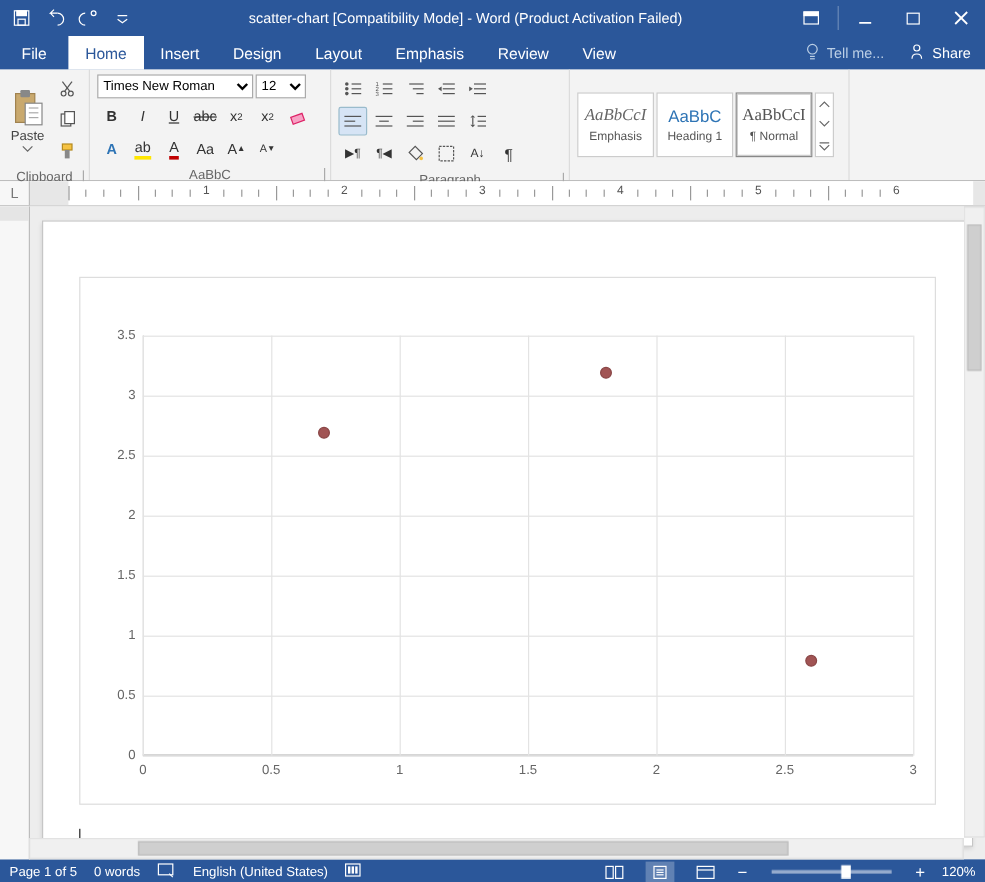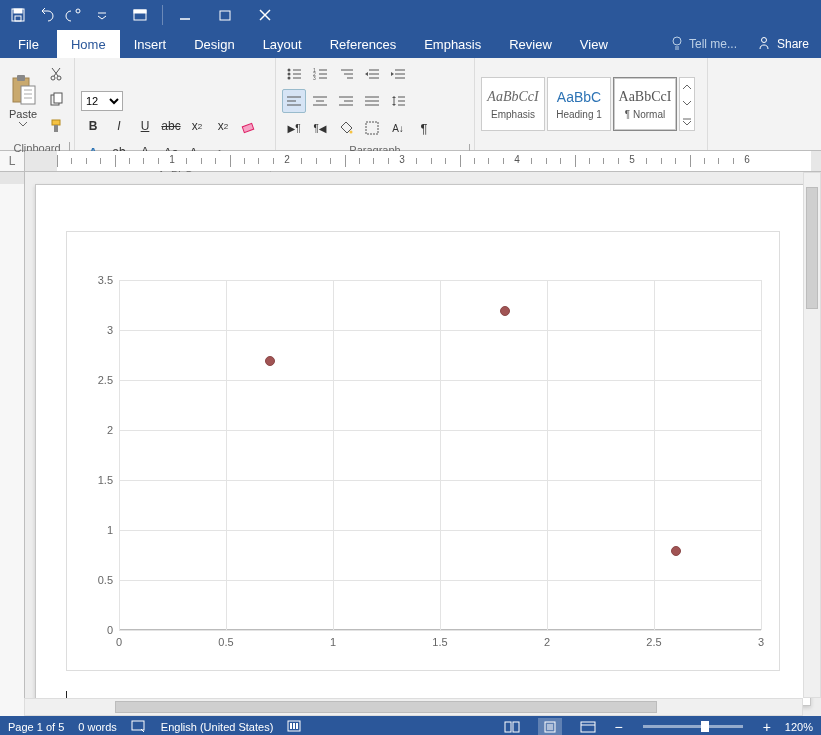--- a/index.html
+++ b/index.html
@@ -39,21 +39,21 @@
   .group .label{height:16px;font-size:11px;color:#666;text-align:center;position:relative;}
   .group .label .dlg{position:absolute;right:4px;top:0;width:12px;height:12px;border:1px solid #aaa;border-left:none;border-top:none;}
   .btn,.ibtn{display:flex;align-items:center;justify-content:center;border:1px solid transparent;border-radius:2px;}
   .ibtn{width:22px;height:22px;}
   .vstack{display:flex;flex-direction:column;gap:2px;}
   .hstack{display:flex;align-items:center;gap:2px;}
   .paste-big{width:42px;display:flex;flex-direction:column;align-items:center;justify-content:center;gap:2px;font-size:11px;color:#444;}
   .paste-big .ico{width:28px;height:32px;}
   select.font,select.size{font-family:inherit;font-size:11px;border:1px solid #aaa;background:#fff;height:20px;}
   select.font{width:130px;}
-  select.size{width:42px;margin-top:29px;}
+  select.size{width:42px;}
   .style-gal{display:flex;align-items:center;gap:2px;}
   .style-box{width:62px;height:52px;border:1px solid #ccc;background:#fff;display:flex;flex-direction:column;align-items:center;justify-content:center;font-size:10px;color:#555;}
   .style-box.sel{border:1px solid #888;box-shadow:inset 0 0 0 1px #ccc;}
   .style-box .prev{font-size:14px;color:#555;font-family:"Times New Roman",serif;padding-bottom:4px;}
   .style-box .prev.h1{color:#2e74b5;font-family:"Calibri Light",Arial,sans-serif;}
   .style-box .prev.em{color:#666;font-style:italic;}
   .gal-more{width:14px;height:52px;border:1px solid #ccc;background:#fff;display:flex;flex-direction:column;}
   .gal-more div{flex:1;display:flex;align-items:center;justify-content:center;}
   .edit-big{width:44px;display:flex;flex-direction:column;align-items:center;justify-content:center;font-size:11px;}
   
@@ -120,20 +120,21 @@
           <path d="M4 3a5 5 0 0 0 0 10" fill="none" stroke="#fff"></path>
           <circle cx="11" cy="3" r="2" fill="none" stroke="#fff"></circle>
         </svg>
       </span>
     <span>
         <svg width="10" height="10">
           <path d="M1 3h8M1 6l4 3 4-3" fill="none" stroke="#fff"></path>
         </svg>
       </span>
   </div>
+  <div class="apptitle">scatter-chart [Compatibility Mode] - Word (Product Activation Failed)</div>
   <div class="wnd">
     <span>
         <svg width="14" height="12">
           <rect x="1" y="1" width="12" height="10" stroke="#fff" fill="none"></rect>
           <rect x="1" y="1" width="12" height="3" fill="#fff"></rect>
         </svg>
       </span>
     <div class="sep"></div>
     <span>
         <svg width="12" height="12">
@@ -153,21 +154,20 @@
       </span>
   </div>
 </div>
 
 <div class="tabs">
   <div class="tab file">File</div>
   <div class="tab active">Home</div>
   <div class="tab">Insert</div>
   <div class="tab">Design</div>
   <div class="tab">Layout</div>
-  <div class="tab">References</div>
   <div class="tab">Emphasis</div>
   <div class="tab">Review</div>
   <div class="tab">View</div>
   <div class="spacer"></div>
   <div class="tell">
     <span><svg width="12" height="14">
           <circle cx="6" cy="5" r="4" fill="none" stroke="#cde"></circle>
           <line x1="4" y1="11" x2="8" y2="11" stroke="#cde"></line>
           <line x1="4" y1="13" x2="8" y2="13" stroke="#cde"></line>
         </svg></span>
@@ -222,20 +222,21 @@
             </svg>
           </div>
       </div>
     </div>
     <div class="label"><span>Clipboard</span><span class="dlg"></span></div>
   </div>
 
   <div class="group" style="width:200px">
     <div class="body" style="flex-direction:column;align-items:stretch;gap:3px;">
       <div class="hstack">
+        <select class="font"><option>Times New Roman</option></select>
         <select class="size"><option>12</option></select>
       </div>
       <div class="hstack">
         <div class="ibtn">
             <b>B</b>
           </div>
         <div class="ibtn">
             <i>I</i>
           </div>
         <div class="ibtn">

